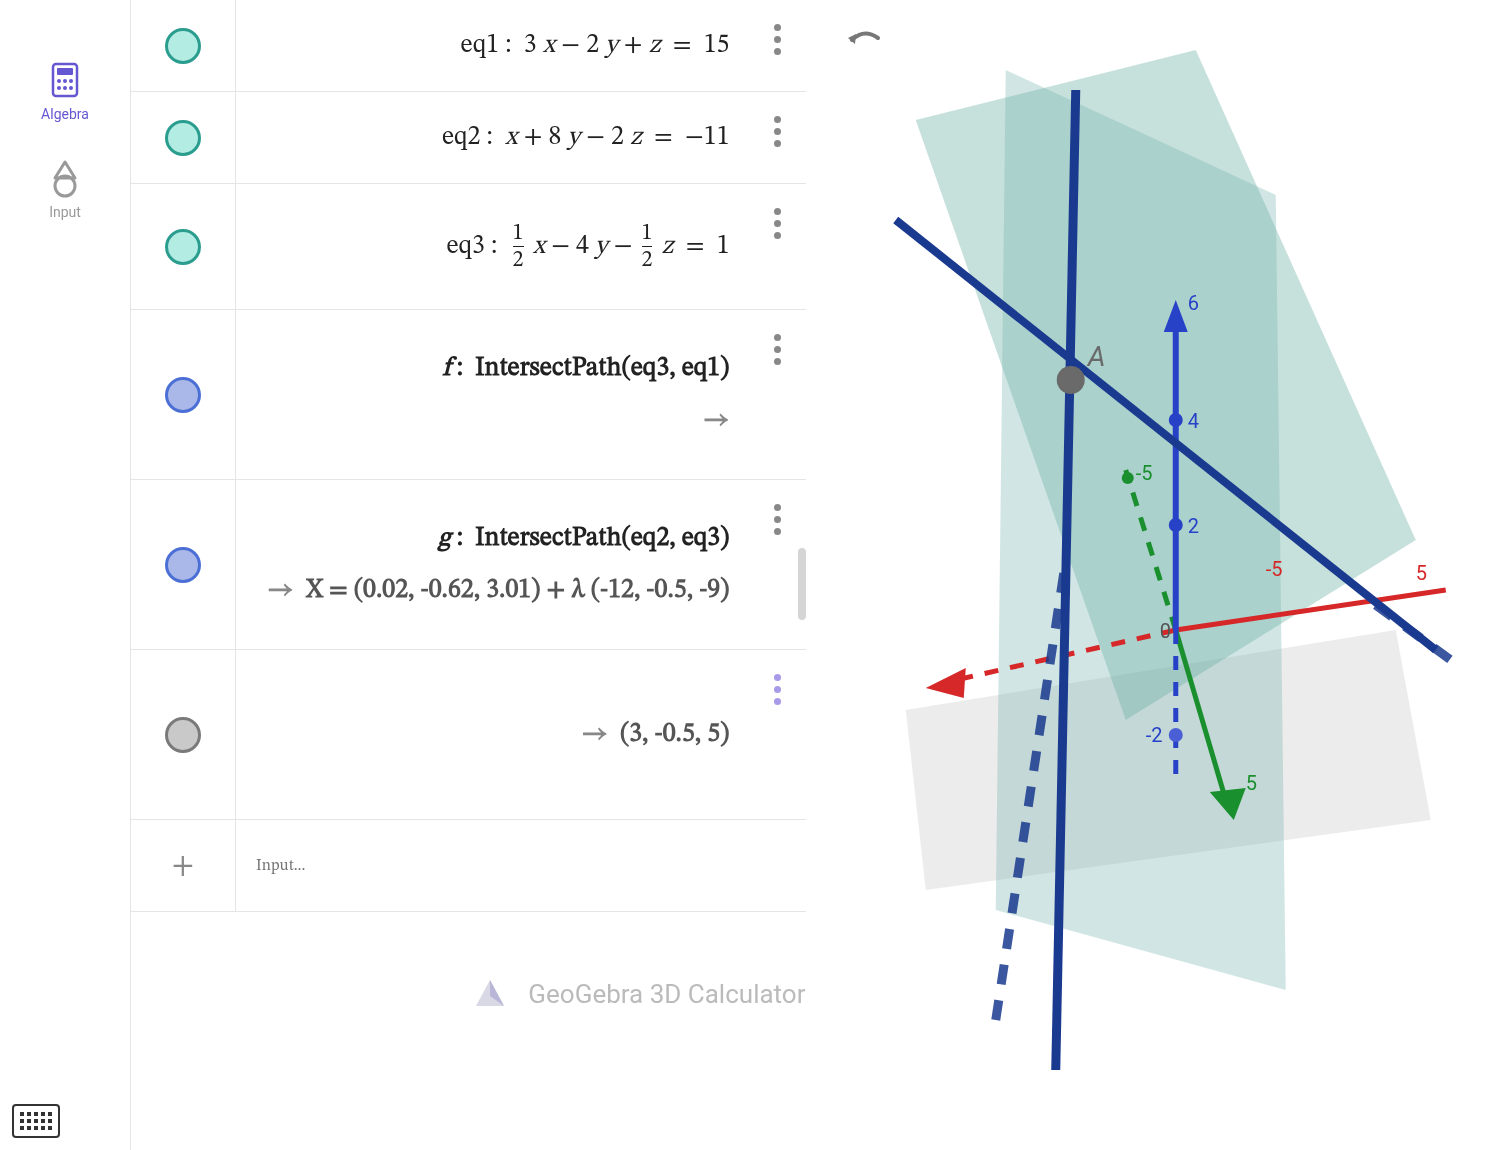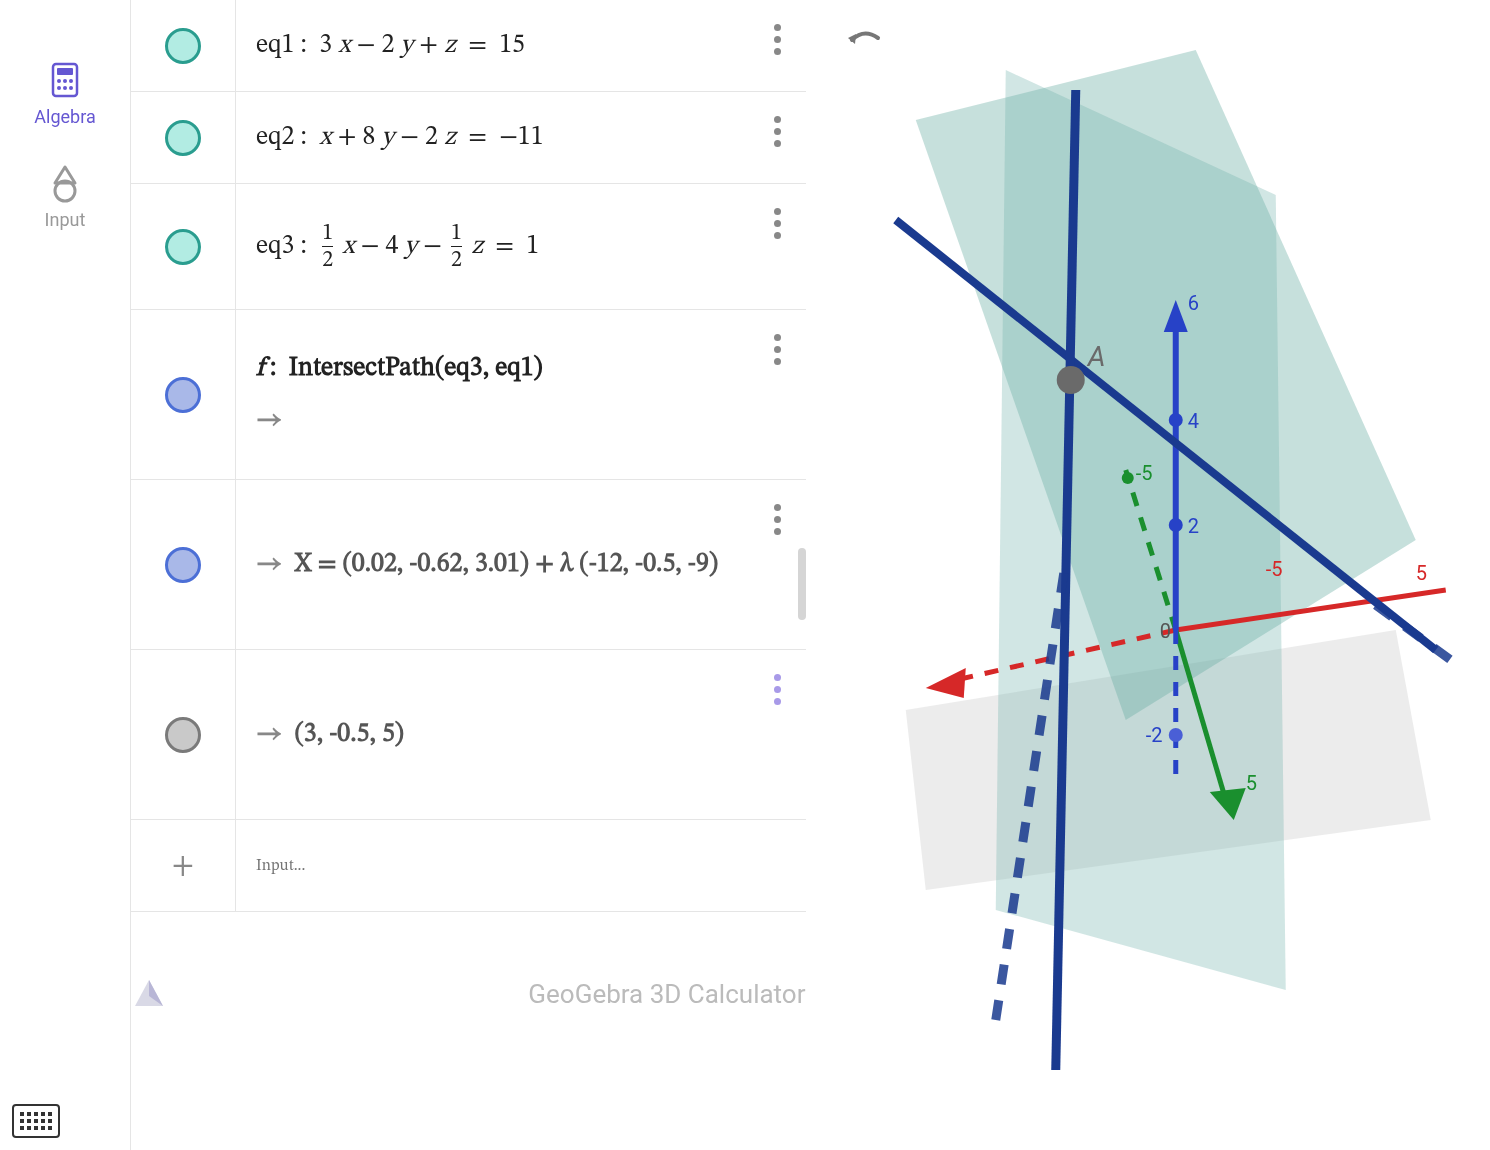--- a/index.html
+++ b/index.html
@@ -21,21 +21,21 @@
   gap: 36px;
 }
 .nav-item {
   display: flex;
   flex-direction: column;
   align-items: center;
   gap: 6px;
   cursor: pointer;
 }
 .nav-item svg { width: 40px; height: 40px; }
-.nav-label { font-size: 18px; color: #999; }
+.nav-label { font-size: 14px; color: #999; }
 .nav-item.active .nav-label { color: #6557d2; }
 .algebra-panel {
   flex: 1;
   border-left: 1px solid #e5e5e5;
   border-right: 10px solid #fff;
   display: flex;
   flex-direction: column;
   position: relative;
   max-width: 765px;
   padding-bottom: 40px;
@@ -68,20 +68,21 @@
 .content-col {
   flex: 1;
   display: flex;
   flex-direction: column;
   justify-content: center;
   padding: 14px 20px;
   font-size: 26px;
   color: #222;
   font-family: "STIX Two Math", "Cambria Math", "Latin Modern Math", serif;
   gap: 18px;
+  align-items: flex-end;
 }
 .content-col .sub {
   display: flex;
   align-items: center;
   gap: 12px;
   color: #555;
   font-size: 26px;
 }
 .arrow { font-size: 28px; color: #888; }
 .menu-col {
@@ -107,21 +108,21 @@
   outline: none;
   font-family: inherit;
   background: transparent;
   width: 100%;
 }
 .footer {
   margin-top: auto;
   margin-top: 30px;
   display: flex;
   align-items: center;
-  justify-content: space-between;
+  justify-content: flex-end;
   gap: 20px;
   padding: 34px 0;
   color: #bbb;
   font-size: 26px;
 }
 .geo-logo {
   width: 36px;
   height: 36px;
   position: relative;
 }
@@ -279,20 +280,21 @@
           <span class="dot"></span>
         </div>
       </div>
   </div>
 
   <div class="row taller">
     <div class="marble-col">
         <div class="marble m-blue"></div>
       </div>
     <div class="content-col">
+      <div><span class="mvar">g</span> :&nbsp; <span>IntersectPath(eq2, eq3)</span></div>
       <div class="sub">
           <span class="arrow">→</span> 
           <span>X = (0.02, -0.62, 3.01) + λ (-12, -0.5, -9)</span>
         </div>
     </div>
     <div class="menu-col">
         <div class="dots">
           <span class="dot"></span>
           <span class="dot"></span>
           <span class="dot"></span>

